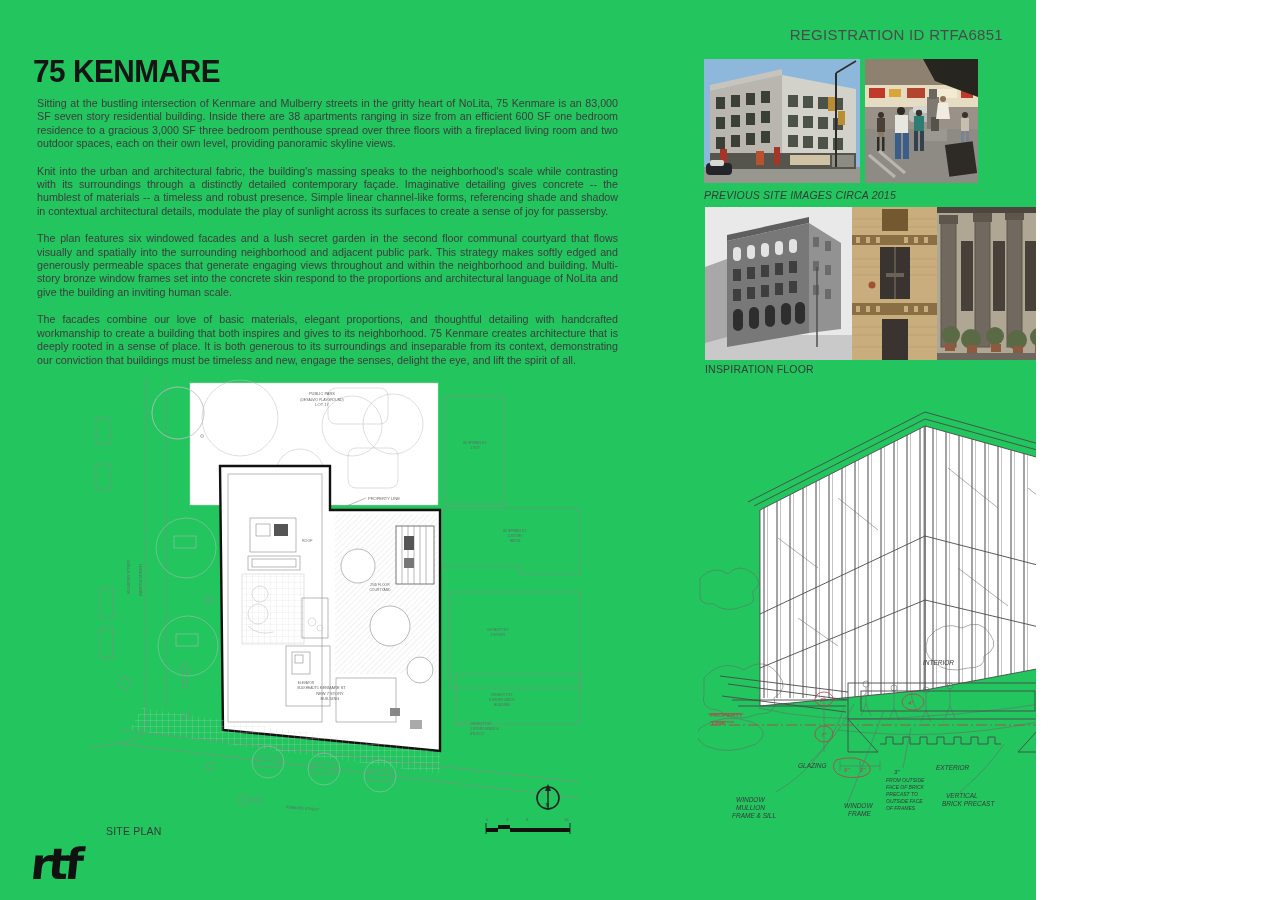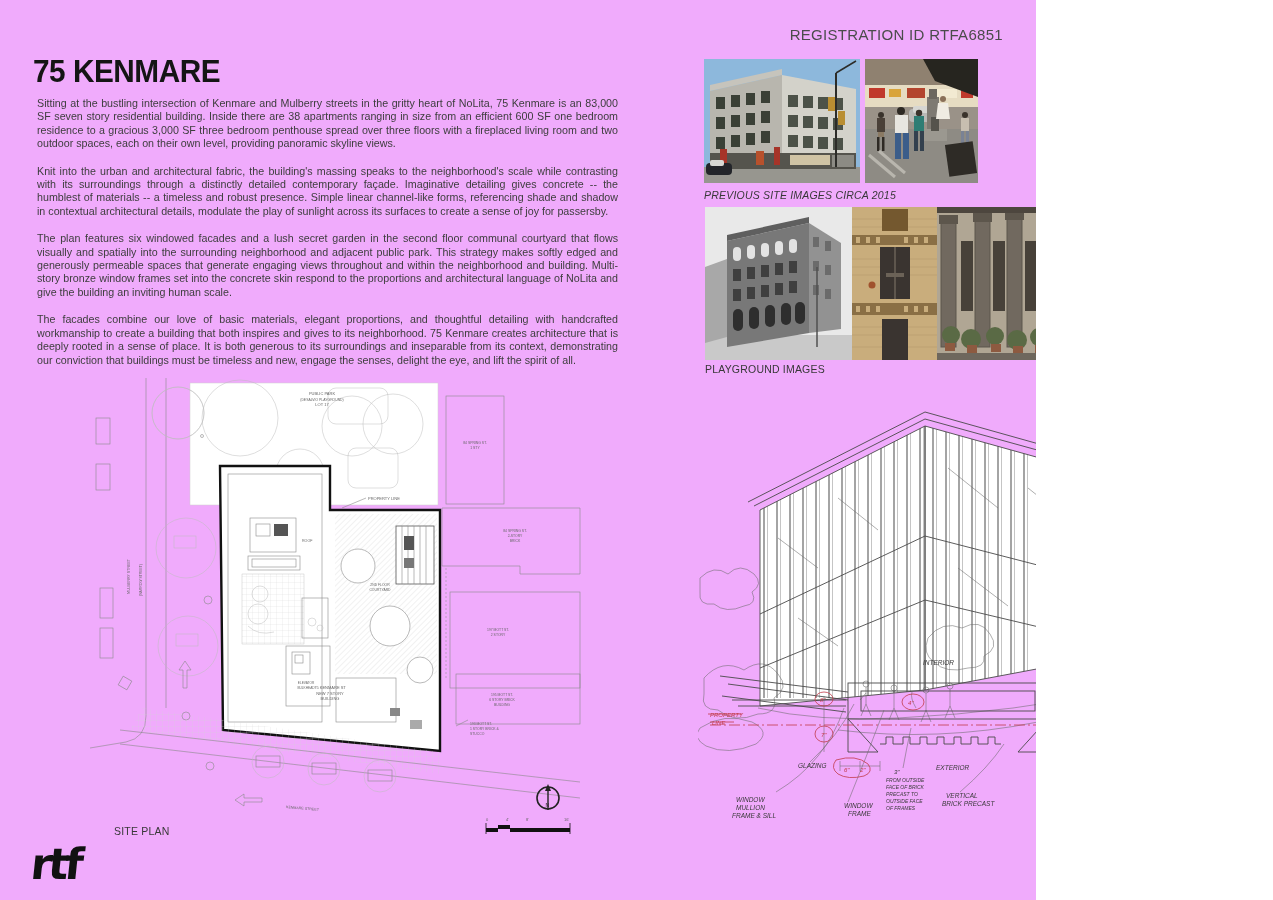--- a/index.html
+++ b/index.html
@@ -1,16 +1,16 @@
 <!DOCTYPE html>
 <html><head>
 <meta charset="utf-8">
 <style>
   html,body{margin:0;padding:0;background:#fff;}
-  .board{position:relative;width:1036px;height:900px;background:#f0abfc;
+  .board{position:relative;width:1036px;height:900px;background:#22c55e;
          font-family:"Liberation Sans", sans-serif;overflow:hidden;}
 
   .reg-id{position:absolute;top:26px;right:33px;font-size:15px;color:#4b4b4b;letter-spacing:.3px;}
 
   .title{position:absolute;left:33px;top:54px;margin:0;font-size:31px;font-weight:bold;
          color:#151515;letter-spacing:-.5px;transform:scaleX(.96);transform-origin:left;}
 
   .intro{position:absolute;left:33px;top:97px;width:585px;}
   .intro p{margin:0 0 14px 4px;font-size:10.7px;line-height:13.4px;color:#3d3d3d;
            text-align:justify;}
@@ -20,21 +20,21 @@
   .photo{position:absolute;overflow:hidden;}
   .photo svg{display:block;}
 
   .insp-strip{position:absolute;left:705px;top:207px;display:flex;}
   .insp-strip .photo2{position:relative;overflow:hidden;}
 
   .siteplan-svg{position:absolute;left:90px;top:378px;}
   .sketch-svg{position:absolute;left:698px;top:378px;}
 
   .sketch-caption{left:700px;top:825px;width:510px;text-align:center;}
-  .siteplan-caption{left:114px;top:825px;}
+  .siteplan-caption{left:106px;top:825px;}
   .prev-caption{left:704px;top:189px;font-style:italic;}
   .insp-caption{left:705px;top:363px;}
 
   .footer{position:absolute;left:31px;top:843px;display:flex;align-items:center;gap:11px;}
   .rtf-logo{font-weight:900;font-size:43px;color:#111;letter-spacing:-4px;
             font-family:"DejaVu Sans", sans-serif;transform:skewX(-6deg);line-height:1;}
   .awards{font-size:29px;font-weight:400;color:#222;letter-spacing:.5px;line-height:1;}
 
   
   text{font-family:"Liberation Sans", sans-serif;}
@@ -330,21 +330,21 @@
             <rect x="64" y="99" width="6" height="8"></rect>
             <rect x="76" y="99" width="6" height="8"></rect>
           </g>
         <rect x="0" y="118" width="20" height="35" fill="#2b2b28"></rect>
         <rect x="66" y="118" width="20" height="35" fill="#2b2b28"></rect>
         <circle cx="10" cy="126" r="6" fill="#5a6a45"></circle>
       </svg>
     </div>
   </div>
 
-  <div class="caption insp-caption">PLAYGROUND IMAGES</div>
+  <div class="caption insp-caption">INSPIRATION FLOOR</div>
 
   <svg class="siteplan-svg" width="492" height="460" viewBox="0 0 492 460">
     <defs>
       <pattern id="hatch" width="4" height="4" patternUnits="userSpaceOnUse" patternTransform="rotate(45)">
         <line x1="0" y1="0" x2="0" y2="4" stroke="#9a9a9a" stroke-width=".5"></line>
       </pattern>
       <pattern id="grid" width="6" height="6" patternUnits="userSpaceOnUse">
         <path d="M6,0 H0 V6" fill="none" stroke="#d2d2d2" stroke-width=".4"></path>
       </pattern>
     </defs>

